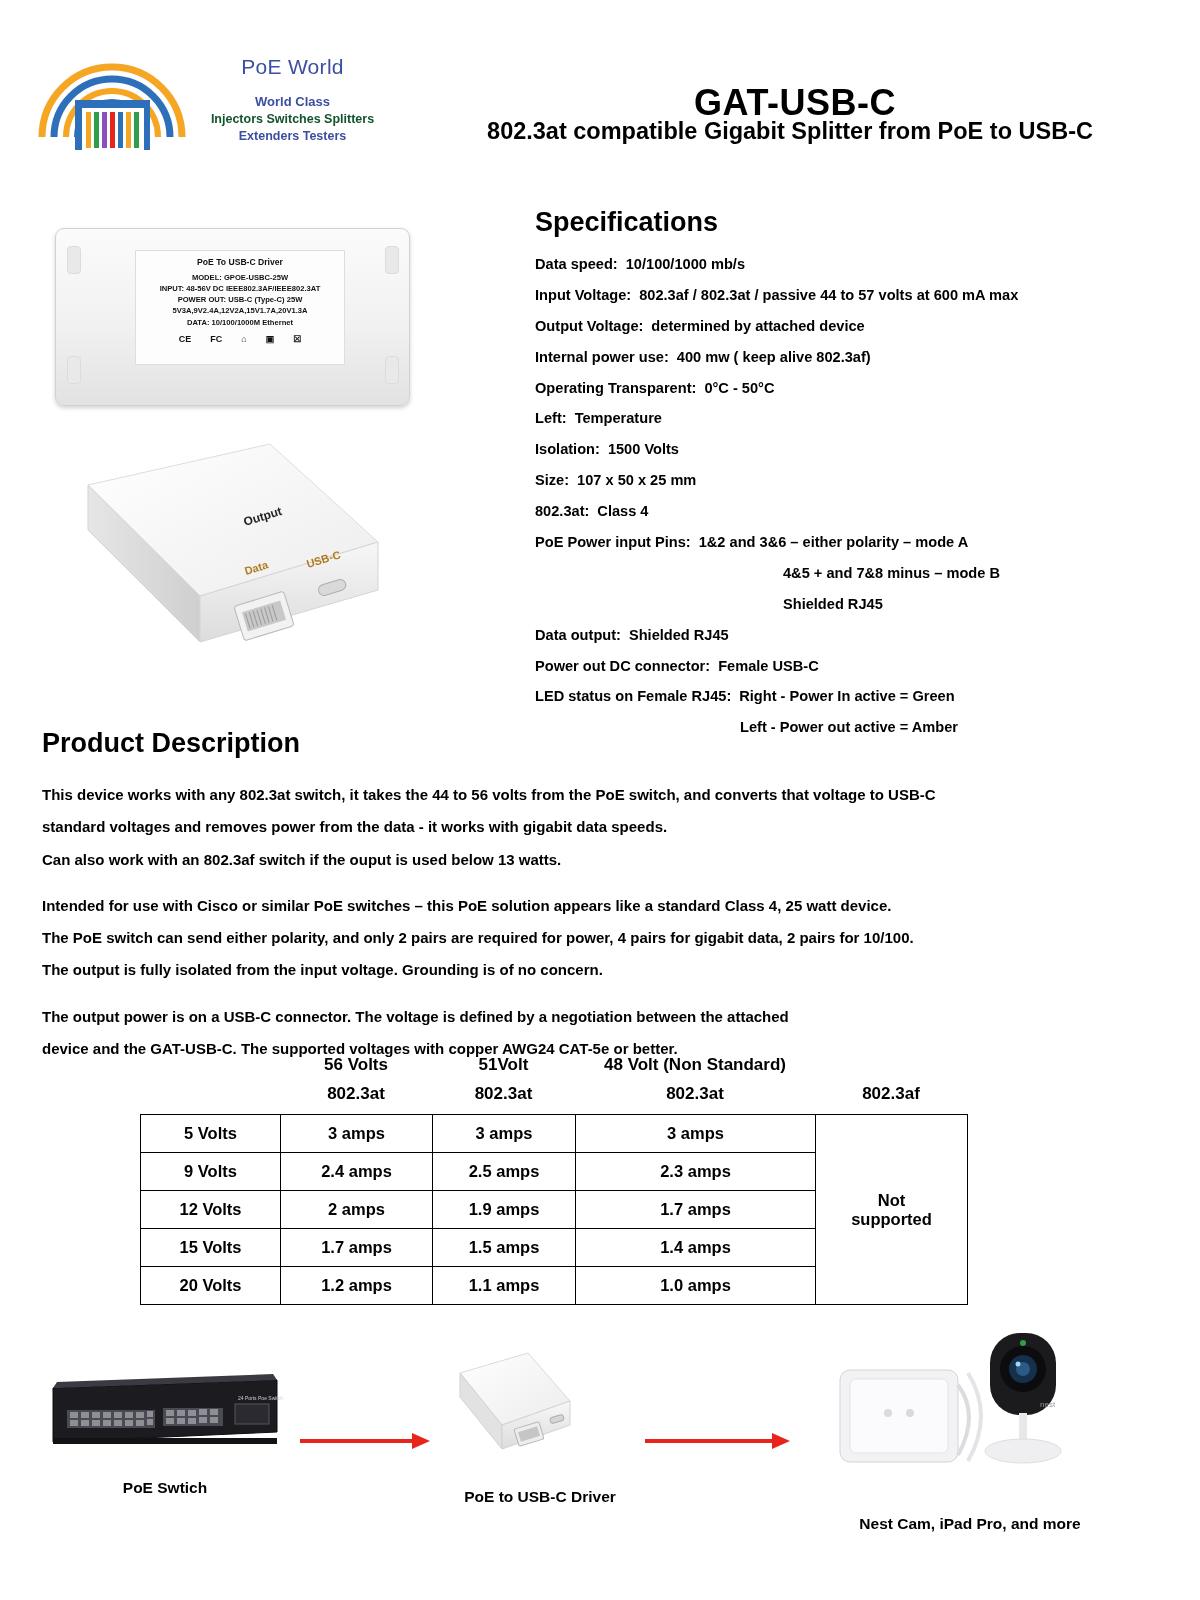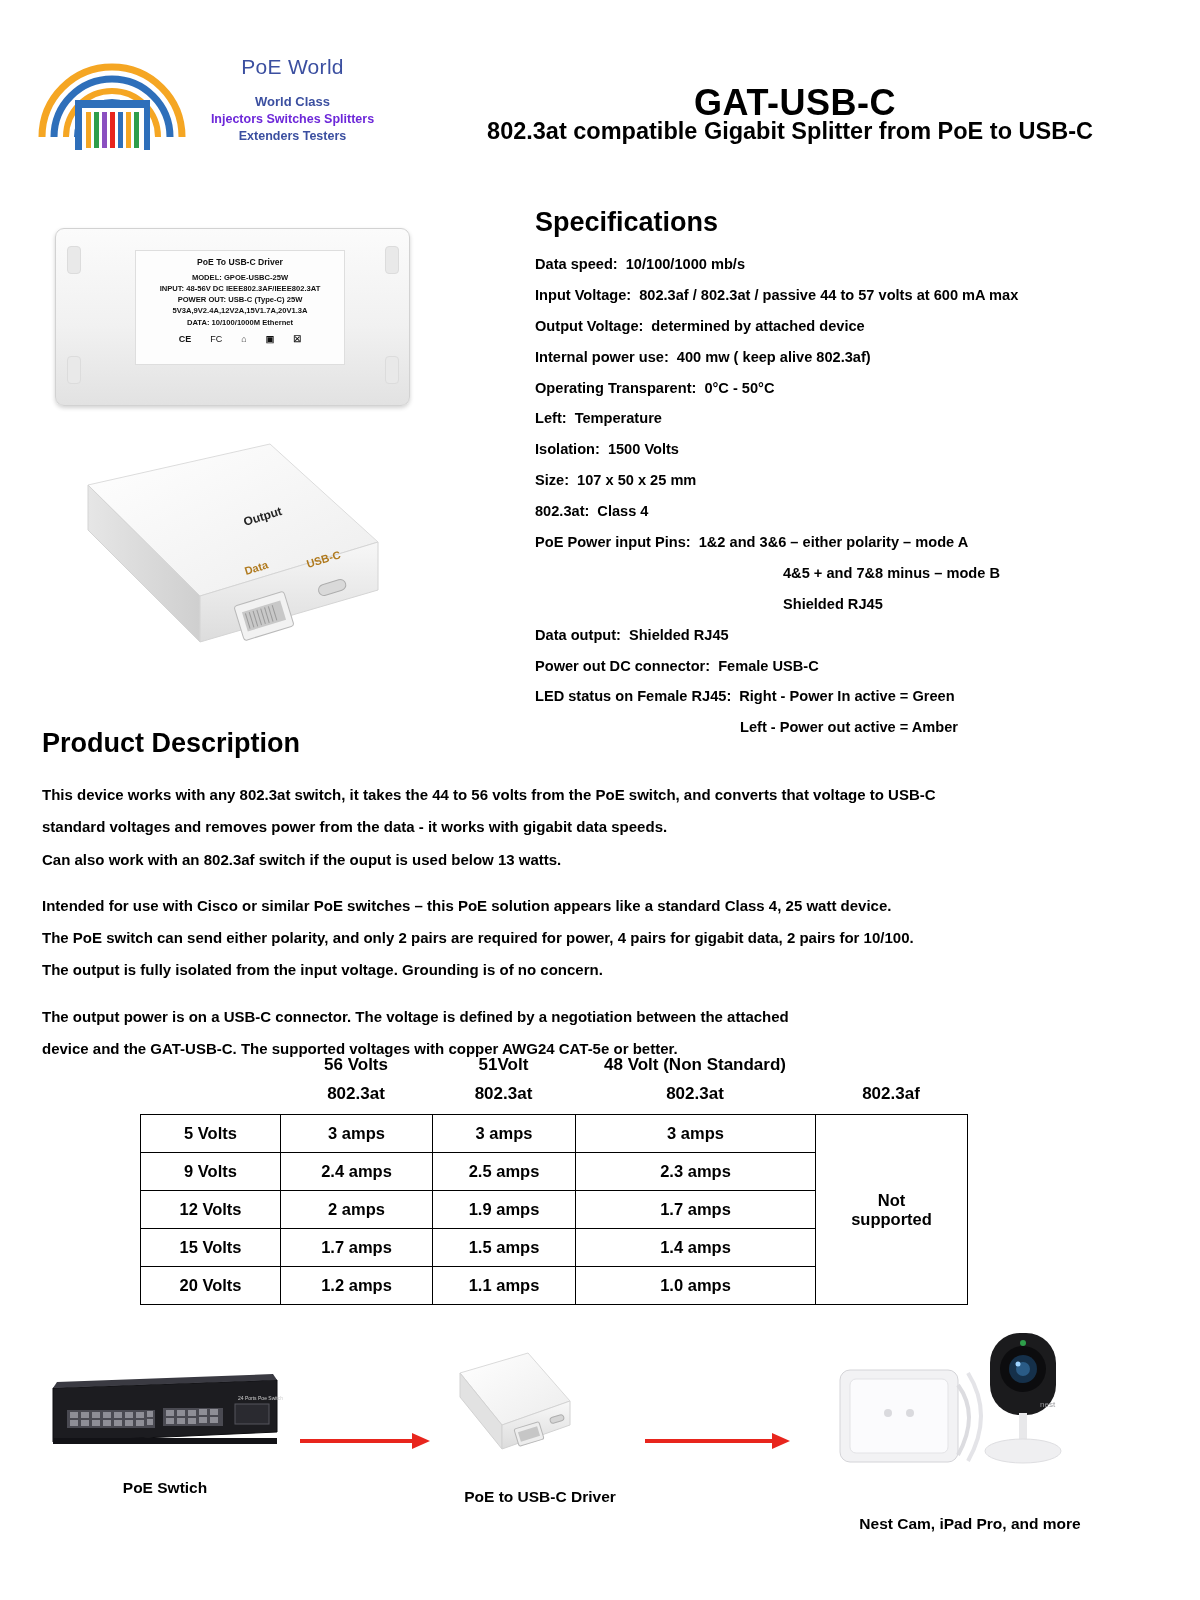--- a/index.html
+++ b/index.html
@@ -12,21 +12,21 @@
     overflow:hidden;
   }
   .page { position:relative; width:1200px; height:1600px; }
 
   
   .header { position:relative; height:175px; }
   .logo-wrap { position:absolute; left:30px; top:42px; width:165px; height:115px; }
   .brand { position:absolute; left:200px; top:55px; width:185px; text-align:center; }
   .brand-title { color:#3b4fa0; font-size:21px; font-weight:400; letter-spacing:.3px; }
   .brand-sub1 { color:#3b4fa0; font-size:13px; font-weight:600; margin-top:15px; }
-  .brand-sub2 { color:#6d28d9; font-size:12.5px; font-weight:600; margin-top:3px; }
+  .brand-sub2 { color:#14532d; font-size:12.5px; font-weight:600; margin-top:3px; }
   .brand-sub3 { color:#3b4fa0; font-size:12.5px; font-weight:600; margin-top:3px; }
   .title-main { position:absolute; left:400px; top:38px; width:790px; text-align:center;
                 font-size:36px; font-weight:bold; letter-spacing:.5px;margin-top:44px; }
   .title-sub { position:absolute; left:390px; top:118px; width:800px; text-align:center;
                font-size:23.5px; font-weight:bold; }
 
   
   .spec-head { position:absolute; left:535px; top:207px; font-size:27px; font-weight:bold; }
   .spec-list { position:absolute; left:535px; top:257px; width:645px; }
   .spec-row { font-size:14.6px; font-weight:bold; line-height:1; margin-bottom:16.3px; white-space:nowrap; }
@@ -135,21 +135,21 @@
 
     <div class="label-plate">
       <div class="plate-title">PoE To USB-C Driver</div>
       <div>MODEL: GPOE-USBC-25W</div>
       <div>INPUT: 48-56V DC IEEE802.3AF/IEEE802.3AT</div>
       <div>POWER OUT: USB-C  (Type-C)  25W</div>
       <div>5V3A,9V2.4A,12V2A,15V1.7A,20V1.3A</div>
       <div>DATA: 10/100/1000M Ethernet</div>
       <div class="cert-row">
         <span style="font-weight:bold;">CE</span>
-        <span style="font-weight:normal;">FC</span>
+        <span style="font-weight:bold;">FC</span>
         <span>⌂</span>
         <span>▣</span>
         <span>☒</span>
       </div>
     </div>
   </div>
 
   <div class="img-bot">
     <svg width="340" height="250" viewBox="0 0 340 250">
       <defs>

